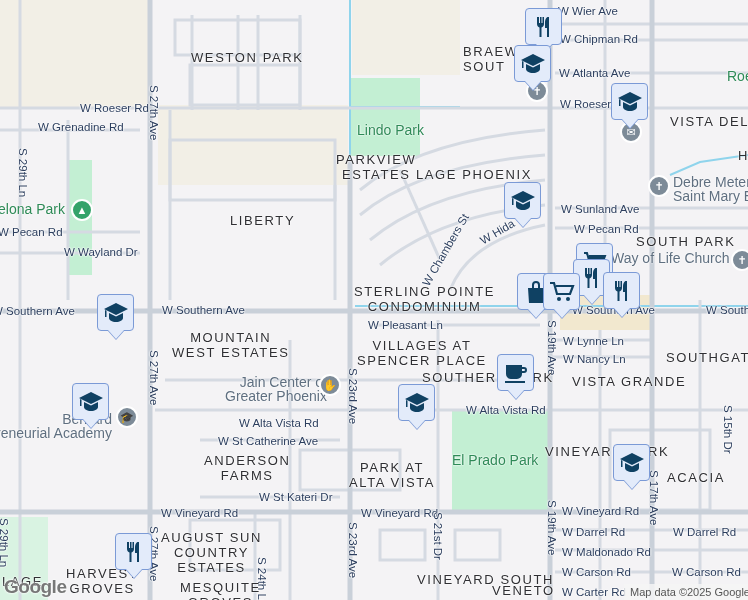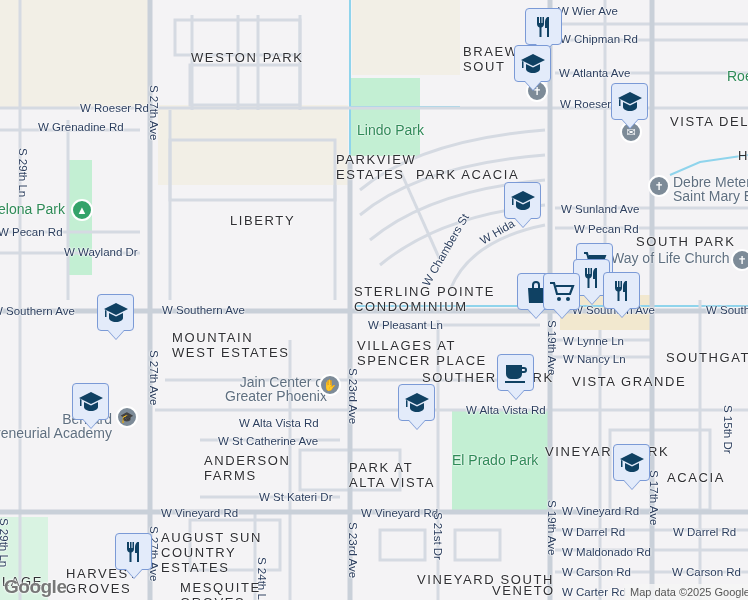--- a/index.html
+++ b/index.html
@@ -1,21 +1,21 @@
 <!DOCTYPE html>
 <html><head>
 <meta charset="utf-8">
 <style>
   html, body { margin:0; padding:0; }
   body { width:748px; height:600px; overflow:hidden; background:#f4f3f5; font-family:"Liberation Sans", sans-serif; }
   #map { position:relative; width:748px; height:600px; overflow:hidden; background:#f4f3f5;padding-left:8px; }
   svg.base { position:absolute; left:0; top:0; }
   .lbl { position:absolute; white-space:nowrap; pointer-events:none; }
   .street { font-size:11.5px; color:#2c3e5e; text-shadow:0 0 2px #fff,0 0 2px #fff,0 0 2px #fff; }
-  .hood { font-size:13px; color:#2f2f33; letter-spacing:1.6px; text-align:left; line-height:15px; text-shadow:0 0 2px #fff,0 0 2px #fff; }
+  .hood { font-size:13px; color:#2f2f33; letter-spacing:1.6px; text-align:center; line-height:15px; text-shadow:0 0 2px #fff,0 0 2px #fff; }
   .park { font-size:14px; color:#2e8a57; text-shadow:0 0 2px #fff,0 0 2px #fff; }
   .poi { font-size:14px; color:#5f6f80; line-height:14px; text-shadow:0 0 2px #fff,0 0 2px #fff; }
   .vert { transform-origin:0 0; transform:rotate(90deg); }
   .marker { position:absolute; width:37px; height:37px; background:#e3ebfa; border:1px solid #7b9ad6; border-radius:4px; box-sizing:border-box; display:flex; align-items:center; justify-content:center; cursor:pointer; }
   .marker::after { content:""; position:absolute; left:50%; bottom:-9px; margin-left:-8px; border-left:8px solid transparent; border-right:8px solid transparent; border-top:9px solid #e3ebfa; }
   .marker::before { content:""; position:absolute; left:50%; bottom:-10px; margin-left:-9px; border-left:9px solid transparent; border-right:9px solid transparent; border-top:10px solid #7b9ad6; }
   .pin { position:absolute; width:18px; height:18px; border-radius:50%; background:#7d8b98; border:2px solid #fff; display:flex; align-items:center; justify-content:center; color:#fff; font-size:11px; }
   .pin.green { background:#34a36a; }
   .google { position:absolute; left:4px; top:576px; font-size:19px; font-weight:bold; color:#777; text-shadow:0 0 2px #fff,0 0 3px #fff; letter-spacing:-0.5px; }
   .attrib { position:absolute; right:0; bottom:0; background:rgba(245,245,245,0.85); font-size:11px; color:#555; padding:2px 6px; }
@@ -148,21 +148,21 @@
   <div class="lbl street vert" style="left:444px;top:512px">S 21st Dr</div>
   <div class="lbl street vert" style="left:268px;top:557px">S 24th Ln</div>
   <div class="lbl street vert" style="left:160px;top:526px">S 27th Ave</div>
 
   <div class="lbl hood" style="left:191px;top:50px">WESTON PARK</div>
   <div class="lbl hood" style="left:463px;top:44px;white-space:pre;text-align:left">BRAEW
 SOUT</div>
   <div class="lbl hood" style="left:230px;top:213px">LIBERTY</div>
   <div class="lbl hood" style="left:336px;top:152px;white-space:pre">PARKVIEW
 ESTATES</div>
-  <div class="lbl hood" style="left:416px;top:167px">PARK ACACIA</div>
+  <div class="lbl hood" style="left:416px;top:167px">LAGE PHOENIX</div>
   <div class="lbl hood" style="left:670px;top:114px">VISTA DEL</div>
   <div class="lbl hood" style="left:636px;top:234px">SOUTH PARK</div>
   <div class="lbl hood" style="left:354px;top:284px;white-space:pre">STERLING POINTE
 CONDOMINIUM</div>
   <div class="lbl hood" style="left:172px;top:330px;white-space:pre">MOUNTAIN
 WEST ESTATES</div>
   <div class="lbl hood" style="left:357px;top:338px;white-space:pre">VILLAGES AT
 SPENCER PLACE</div>
   <div class="lbl hood" style="left:422px;top:370px">SOUTHERN PARK</div>
   <div class="lbl hood" style="left:572px;top:374px">VISTA GRANDE</div>

